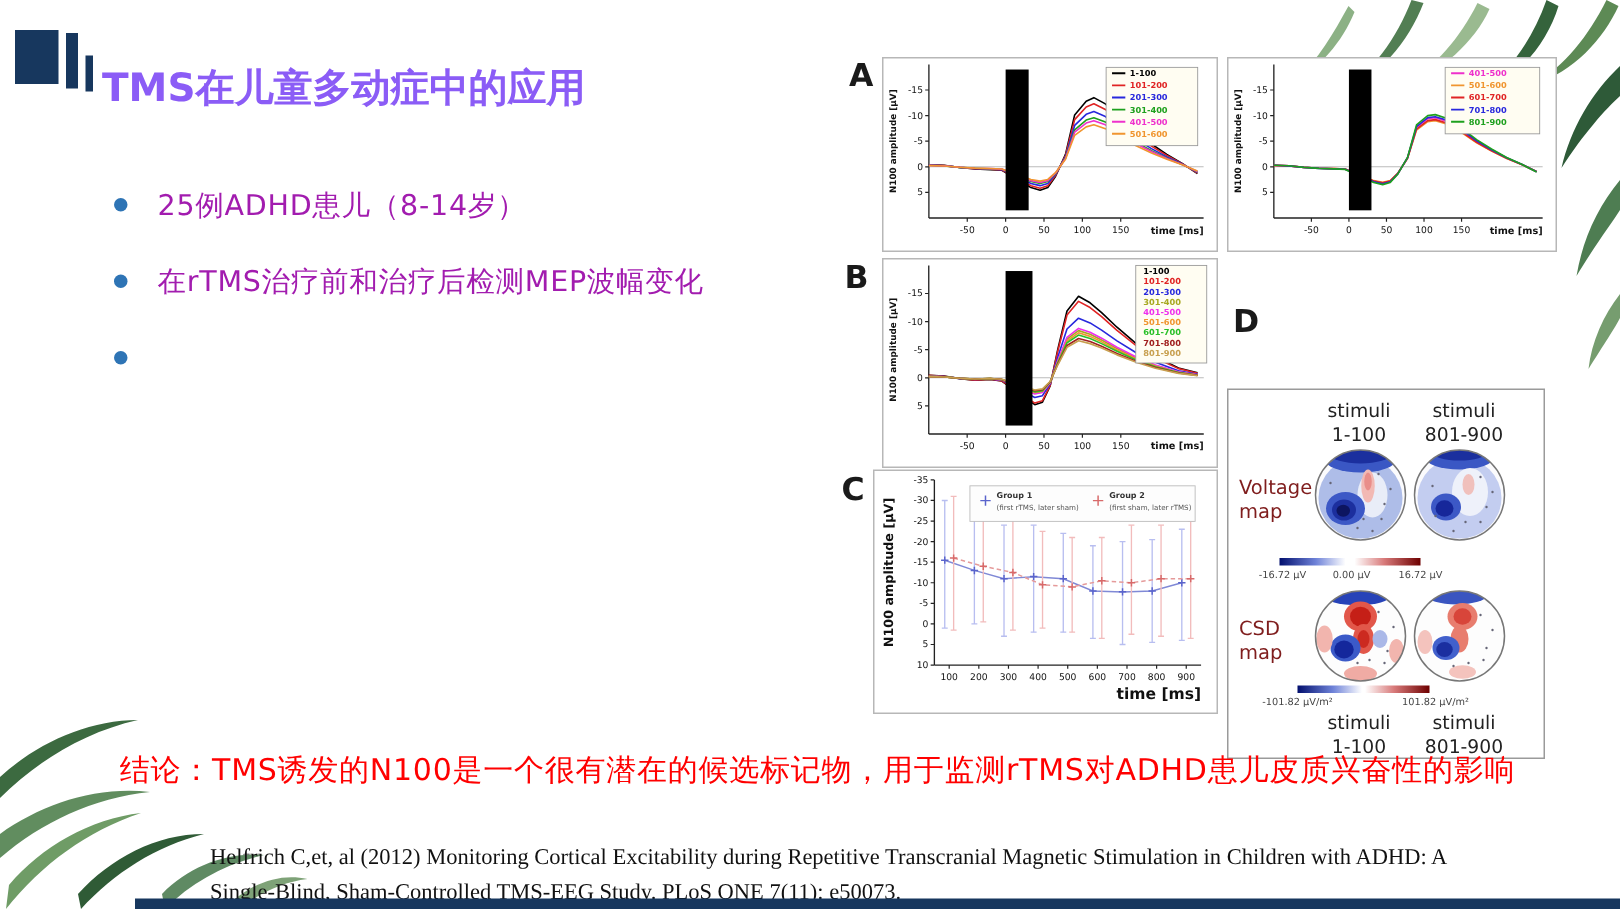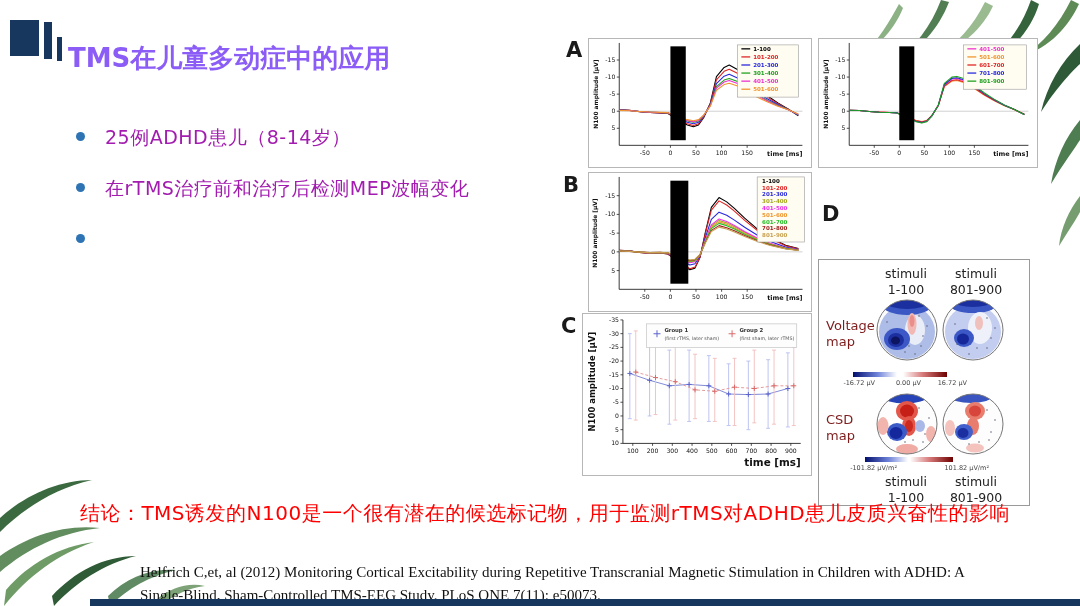--- a/index.html
+++ b/index.html
@@ -19,21 +19,21 @@
   .panel-letter{position:absolute;font-size:21px;font-weight:600;color:#1a1a1a;}
   .chart-box{position:absolute;background:#fff;border:1px solid #b7b7b7;box-sizing:border-box;}
   
   .dbox{position:absolute;left:818px;top:228px;width:212px;height:247px;border:1px solid #9a9a9a;
         background:#fff;box-sizing:border-box;margin-top:31px;}
   .dlabel{position:absolute;font-size:12.5px;color:#222;text-align:center;white-space:pre-line;line-height:1.25;}
   .drow{position:absolute;font-size:13px;color:#7f1d1d;white-space:pre-line;line-height:1.25;}
   .cbar{position:absolute;height:5px;}
   .cbar.blue{background:linear-gradient(to right,#020f6e,#6e82d8 55%,#ffffff);}
   .cbar.red{background:linear-gradient(to right,#ffffff,#d87a7a 45%,#6e0000);}
-  .cbar-lab{position:absolute;font-size:6.5px;color:#444;text-align:right;}
+  .cbar-lab{position:absolute;font-size:6.5px;color:#444;text-align:center;}
   
   .conclusion{position:absolute;left:30px;top:500px;width:1030px;font-size:20px;font-weight:500;
               color:#ff0000;letter-spacing:.5px;text-align:center;}
   .citation{position:absolute;left:140px;top:561px;width:846px;font-size:15px;color:#111;line-height:1.55;font-family:Liberation Serif, serif;}
   .bottom-bar{position:absolute;left:90px;top:599px;width:990px;height:7px;background:#17375e;}
   svg text{font-family:"DejaVu Sans","Liberation Sans",sans-serif;}
   .leaves{position:absolute;pointer-events:none;}
 </style>
 </head>
 <body>

